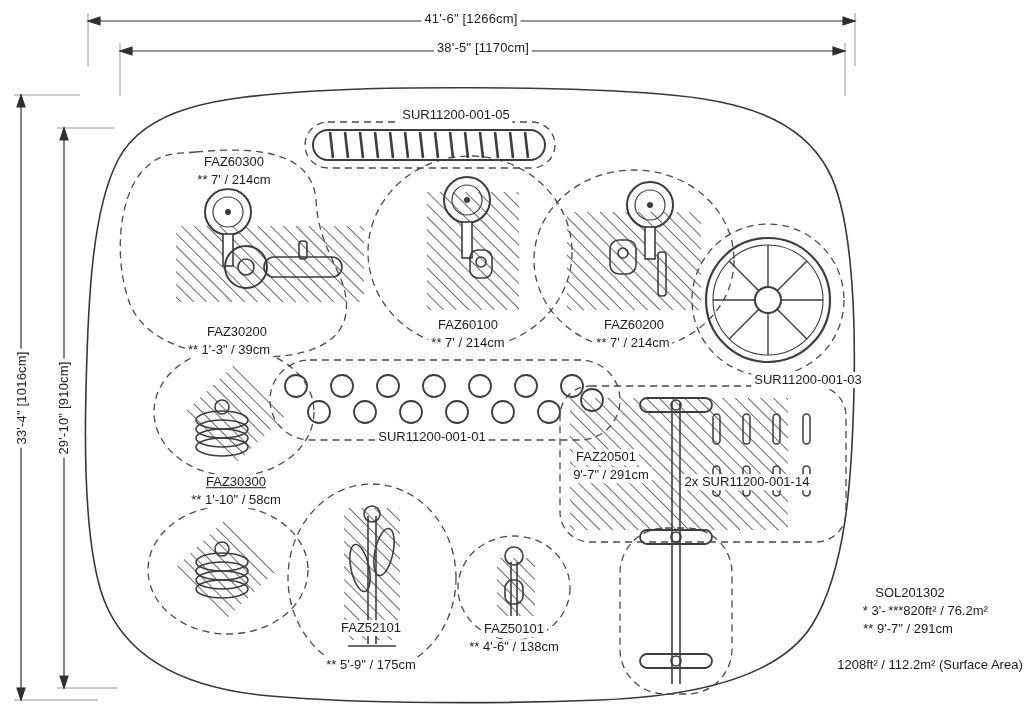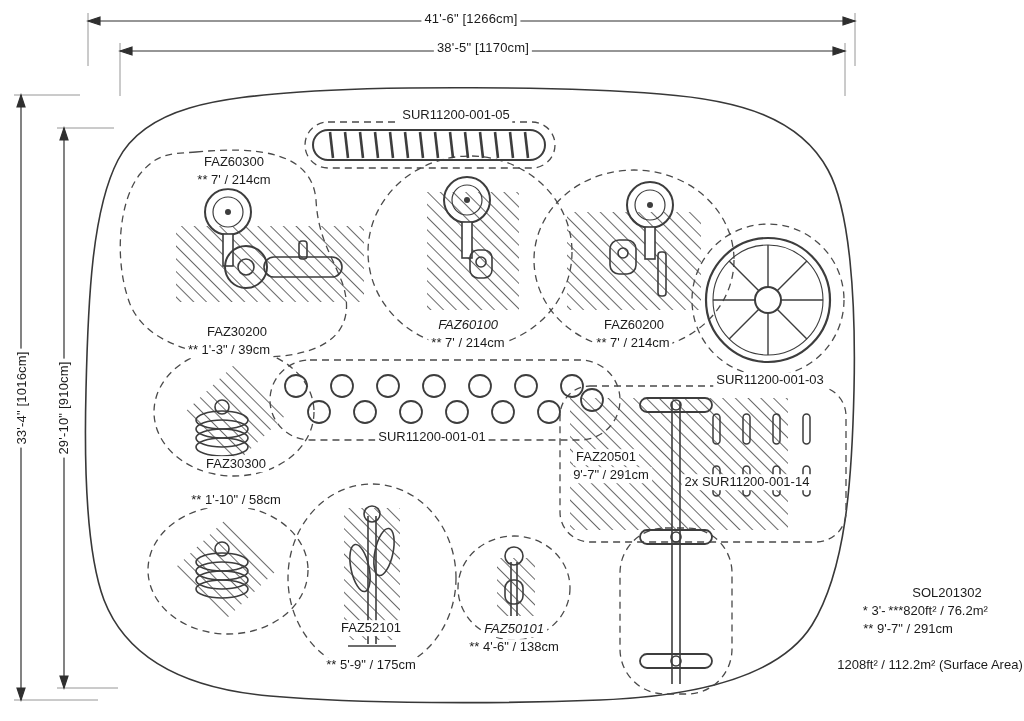--- a/index.html
+++ b/index.html
@@ -243,42 +243,42 @@
   <div class="lbl dim rot" style="left:64px; top:408px;">29'-10" [910cm]</div>
 
   <div class="lbl" style="left:456px; top:115px;">SUR11200-001-05</div>
 
   <div class="lbl" style="left:234px; top:162px;">FAZ60300</div>
   <div class="lbl" style="left:234px; top:180px;">** 7' / 214cm</div>
 
   <div class="lbl" style="left:229px; top:332px;margin-left:8px;">FAZ30200</div>
   <div class="lbl" style="left:229px; top:350px;">** 1'-3" / 39cm</div>
 
-  <div class="lbl" style="left:468px; top:325px;font-style:italic;">FAZ60100</div>
+  <div class="lbl" style="left:468px; top:325px;">FAZ60100</div>
   <div class="lbl" style="left:468px; top:343px;">** 7' / 214cm</div>
 
   <div class="lbl" style="left:634px; top:325px;">FAZ60200</div>
   <div class="lbl" style="left:633px; top:343px;">** 7' / 214cm</div>
 
-  <div class="lbl" style="left:770px; top:380px;">SUR11200-001-03</div>
+  <div class="lbl" style="left:808px; top:380px;">SUR11200-001-03</div>
   <div class="lbl" style="left:432px; top:437px;text-align:right;">SUR11200-001-01</div>
 
   <div class="lbl" style="left:606px; top:457px;">FAZ20501</div>
   <div class="lbl" style="left:611px; top:475px;">9'-7" / 291cm</div>
 
   <div class="lbl" style="left:747px; top:482px;">2x SUR11200-001-14</div>
 
-  <div class="lbl" style="left:236px; top:464px;">FAZ30300</div>
+  <div class="lbl" style="left:236px; top:482px;text-decoration:underline;">FAZ30300</div>
   <div class="lbl" style="left:236px; top:500px;">** 1'-10" / 58cm</div>
 
   <div class="lbl" style="left:371px; top:628px;">FAZ52101</div>
   <div class="lbl" style="left:371px; top:665px;">** 5'-9" / 175cm</div>
 
-  <div class="lbl" style="left:514px; top:629px;font-style:italic;">FAZ50101</div>
+  <div class="lbl" style="left:514px; top:629px;">FAZ50101</div>
   <div class="lbl" style="left:514px; top:647px;">** 4'-6" / 138cm</div>
 
-  <div class="lbl" style="left:910px; top:593px;margin-left:37px;">SOL201302</div>
+  <div class="lbl" style="left:910px; top:593px;">SOL201302</div>
   <div class="lbl" style="left:905px; top:611px;">* 3'-3" / 100cm</div>
   <div class="lbl" style="left:908px; top:629px;">** 9'-7" / 291cm</div>
   <div class="lbl" style="left:908px; top:611px;margin-left:30px;">***820ft² / 76.2m²</div>
   <div class="lbl" style="left:930px; top:665px;">1208ft² / 112.2m² (Surface Area)</div>
 
 </div>
 
 </body></html>

